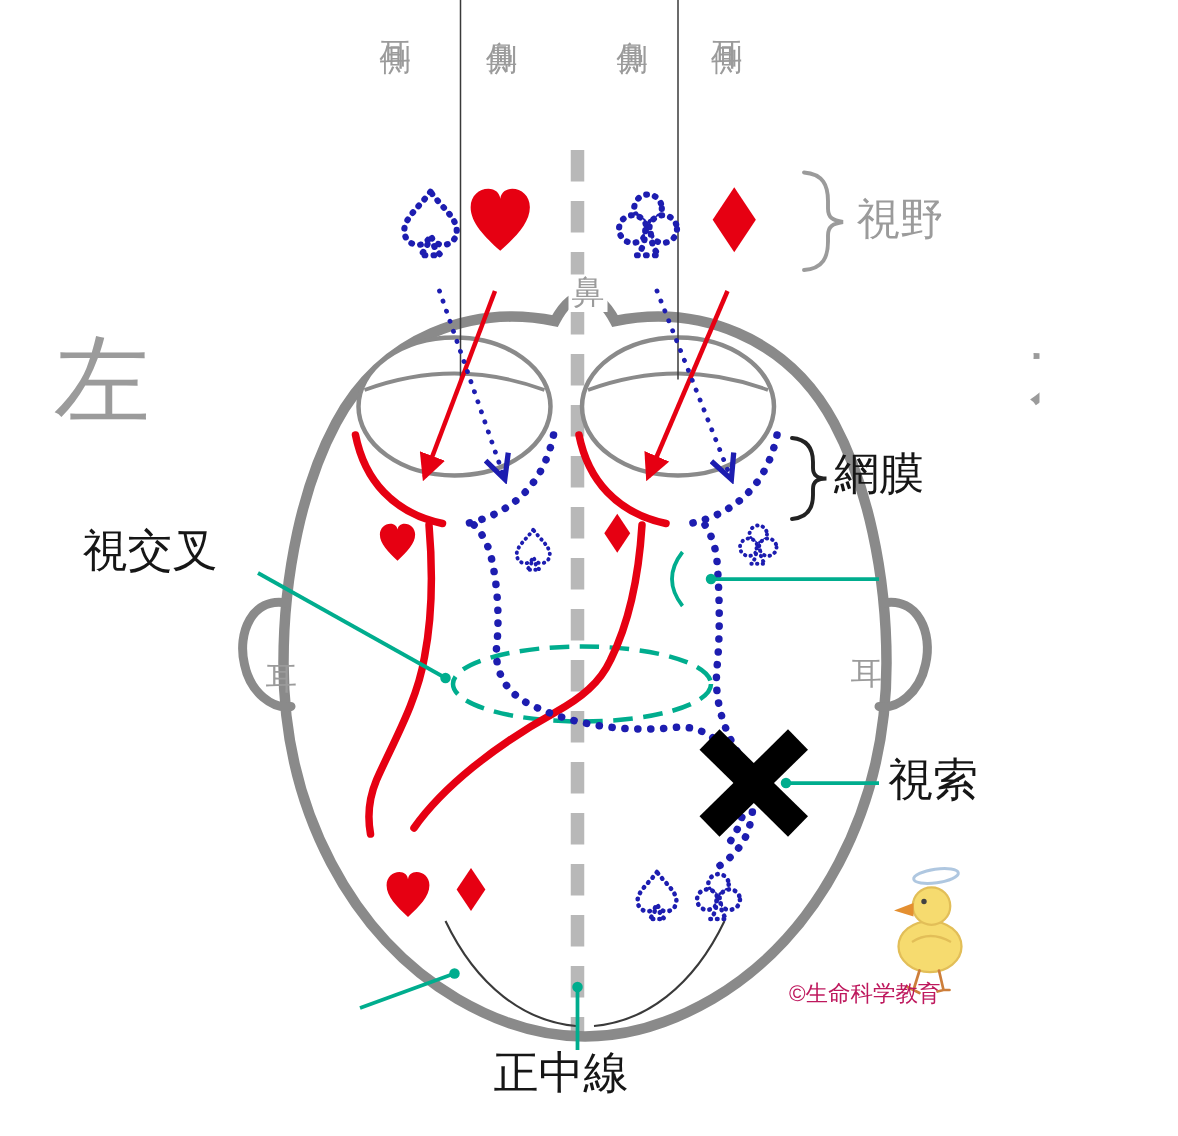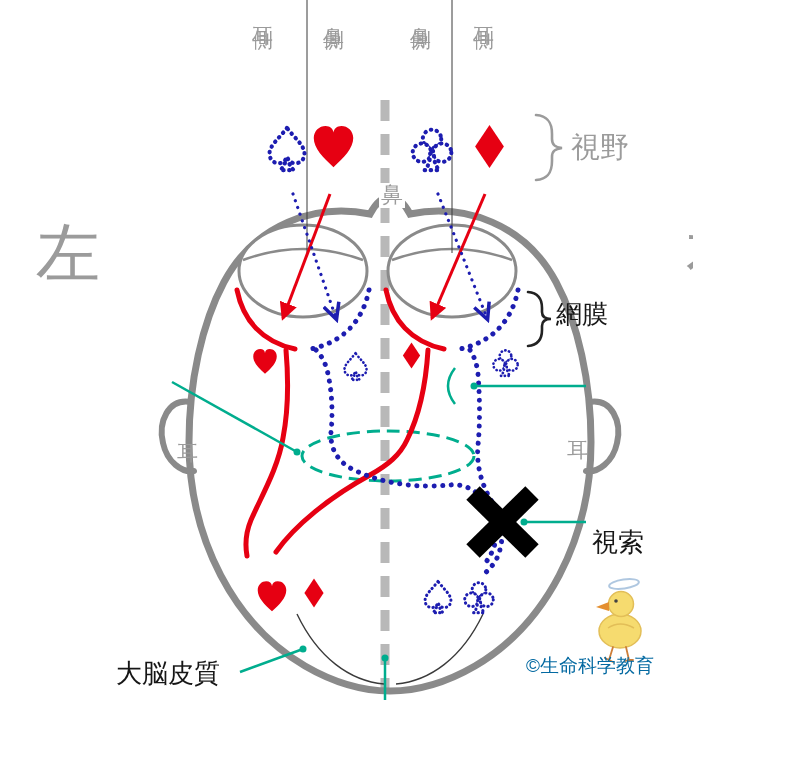--- a/index.html
+++ b/index.html
@@ -12,22 +12,22 @@
   }
   *{box-sizing:border-box}
   body{margin:0;background:#fff;font-family:"Liberation Sans","DejaVu Sans",sans-serif}
   .stage{position:relative;width:693px;height:757px;background:#fff;overflow:hidden}
   .stage>svg{position:absolute;left:0;top:0}
   .lbl{position:absolute;line-height:1.12;white-space:nowrap;color:#1a1a1a}
   .v{writing-mode:vertical-rl;text-orientation:upright;letter-spacing:3px}
   .gray{color:var(--label-gray)}
   .sm{font-size:21px}
   .big{font-size:64px}
-  .black30{font-size:26px;color:#161616}
-  .credit{font-size:19px;color:#0369a1}
+  .black30{font-size:30px;color:#161616}
+  .credit{font-size:15px;color:#be185d}
   .whitebg{background:#fff;padding:0 2px}
 
   .head{stroke:var(--outline-gray);stroke-width:7;fill:none;stroke-linecap:round}
   .ear{stroke:var(--outline-gray);stroke-width:6;fill:none;stroke-linecap:round}
   .eye{stroke:var(--outline-gray);stroke-width:3;fill:#fff}
   .eyechord{stroke:var(--outline-gray);stroke-width:2.5;fill:none}
   .thinline{stroke:#3a3a3a;stroke-width:1;fill:none}
   .thindark{stroke:#3a3a3a;stroke-width:1.4;fill:none}
   .midline{stroke:var(--midline-gray);stroke-width:9;stroke-dasharray:21 13;fill:none}
   .redline{stroke:var(--pathway-red);stroke-width:5;fill:none;stroke-linecap:round}
@@ -171,18 +171,19 @@
 
   <div class="lbl gray" style="left:571px;top:131px;font-size:29px">視野</div>
   <div class="lbl gray whitebg" style="left:379px;top:183px;font-size:22px">鼻</div>
 
   <div class="lbl big gray" style="left:36px;top:218px">左</div>
   <div class="lbl big gray" style="left:686px;top:218px">右</div>
 
   <div class="lbl sm gray" style="left:177px;top:441px">耳</div>
   <div class="lbl sm gray" style="left:567px;top:438px">耳</div>
 
+  <div class="lbl black30" style="left:55px;top:351px">視交叉</div>
   <div class="lbl black30" style="left:556px;top:300px">網膜</div>
-  <div class="lbl black30" style="left:592px;top:528px">視索</div>
-  <div class="lbl black30" style="left:116px;top:659px">大脳皮質</div>
+  <div class="lbl black30" style="left:592px;top:504px">視索</div>
+  <div class="lbl black30" style="left:329px;top:699px">正中線</div>
 
   <div class="lbl credit" style="left:526px;top:655px">©生命科学教育</div>
 </div>
 
 </body></html>

